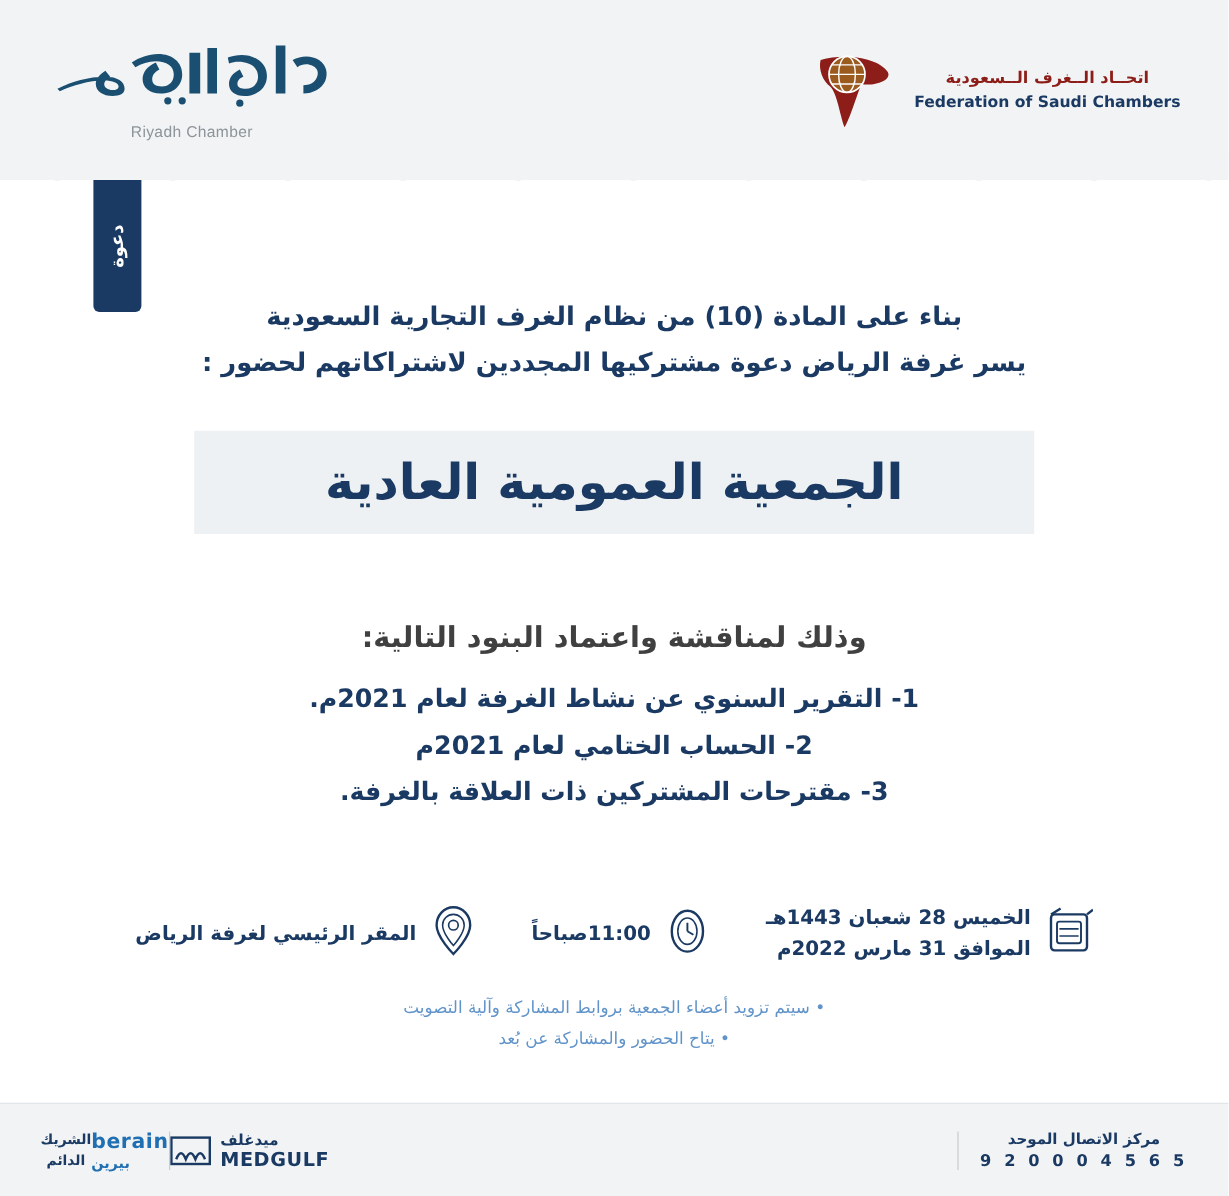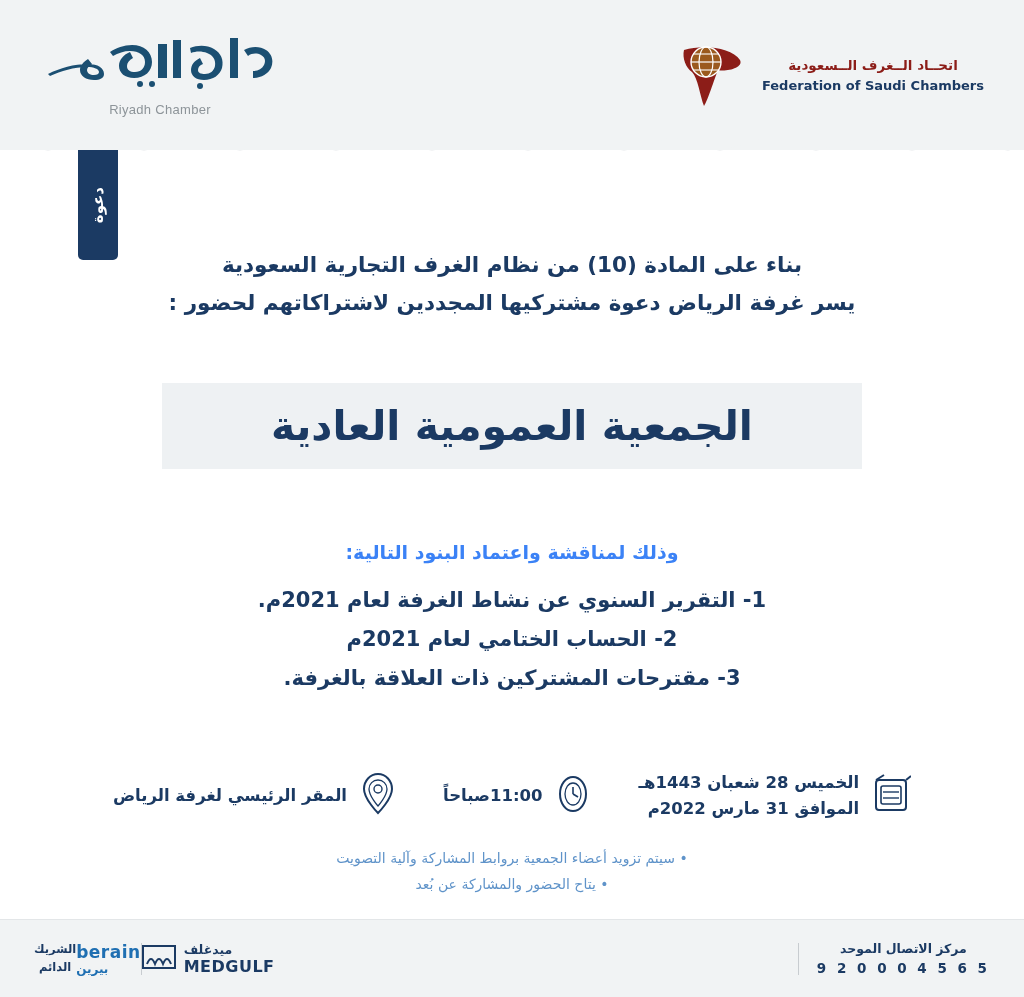--- a/index.html
+++ b/index.html
@@ -68,31 +68,31 @@
   .content {
     padding: 96px 48px 0 48px;
     text-align: center;
     color: #1b3a63;
   }
   .intro {
     font-size: 21.5px; font-weight: bold; line-height: 1.75;
     color: #1b3a63;
   }
   .title-band {
-    margin: 62px auto 0 auto;
+    margin: 38px auto 0 auto;
     width: 700px; height: 86px;
     background: #eef1f3;
     display: flex; align-items: center; justify-content: center;
   }
   .title-band h1 {
     font-size: 41px; font-weight: bold; color: #1b3a63; line-height: 1;
   }
   .agenda-lead {
     margin-top: 72px;
-    font-size: 19px; font-weight: bold; color: #3b82f6;
+    font-size: 24px; font-weight: bold; color: #404040;
   }
   .agenda {
     margin-top: 18px;
     font-size: 21px; font-weight: bold; line-height: 1.85; color: #1b3a63;
     list-style: none;
   }
 
   
   .details {
     margin-top: 72px;
@@ -130,21 +130,21 @@
   .social .handle { font-size: 14px; font-weight: bold; margin-top: 4px; }
 
   .footer-left { display: flex; align-items: center; direction: ltr; }
   .partner-label { text-align: center; color: #1b3a63; font-size: 11.5px; font-weight: bold; line-height: 1.5; }
   .berain { display: flex; flex-direction: column; align-items: flex-start; }
   .berain .en { font-size: 17px; font-weight: bold; color: #1f6fb2; letter-spacing: .5px; }
   .berain .ar { font-size: 12px; font-weight: bold; color: #1f6fb2; }
   .medgulf { display: flex; flex-direction: column; align-items: flex-start; color: #1b3a63; }
   .medgulf .ar { font-size: 12.5px; font-weight: bold; letter-spacing: 1px; }
   .medgulf .en { font-size: 16px; font-weight: bold; letter-spacing: .5px; }
-  .medgulf-row { display: flex; align-items: flex-start; gap: 8px; }
+  .medgulf-row { display: flex; align-items: center; gap: 8px; }
 </style>
 </head>
 <body>
 
 <div class="poster">
 
   <div class="header">
     <div class="header-inner">
 
       <div class="fed-logo">

